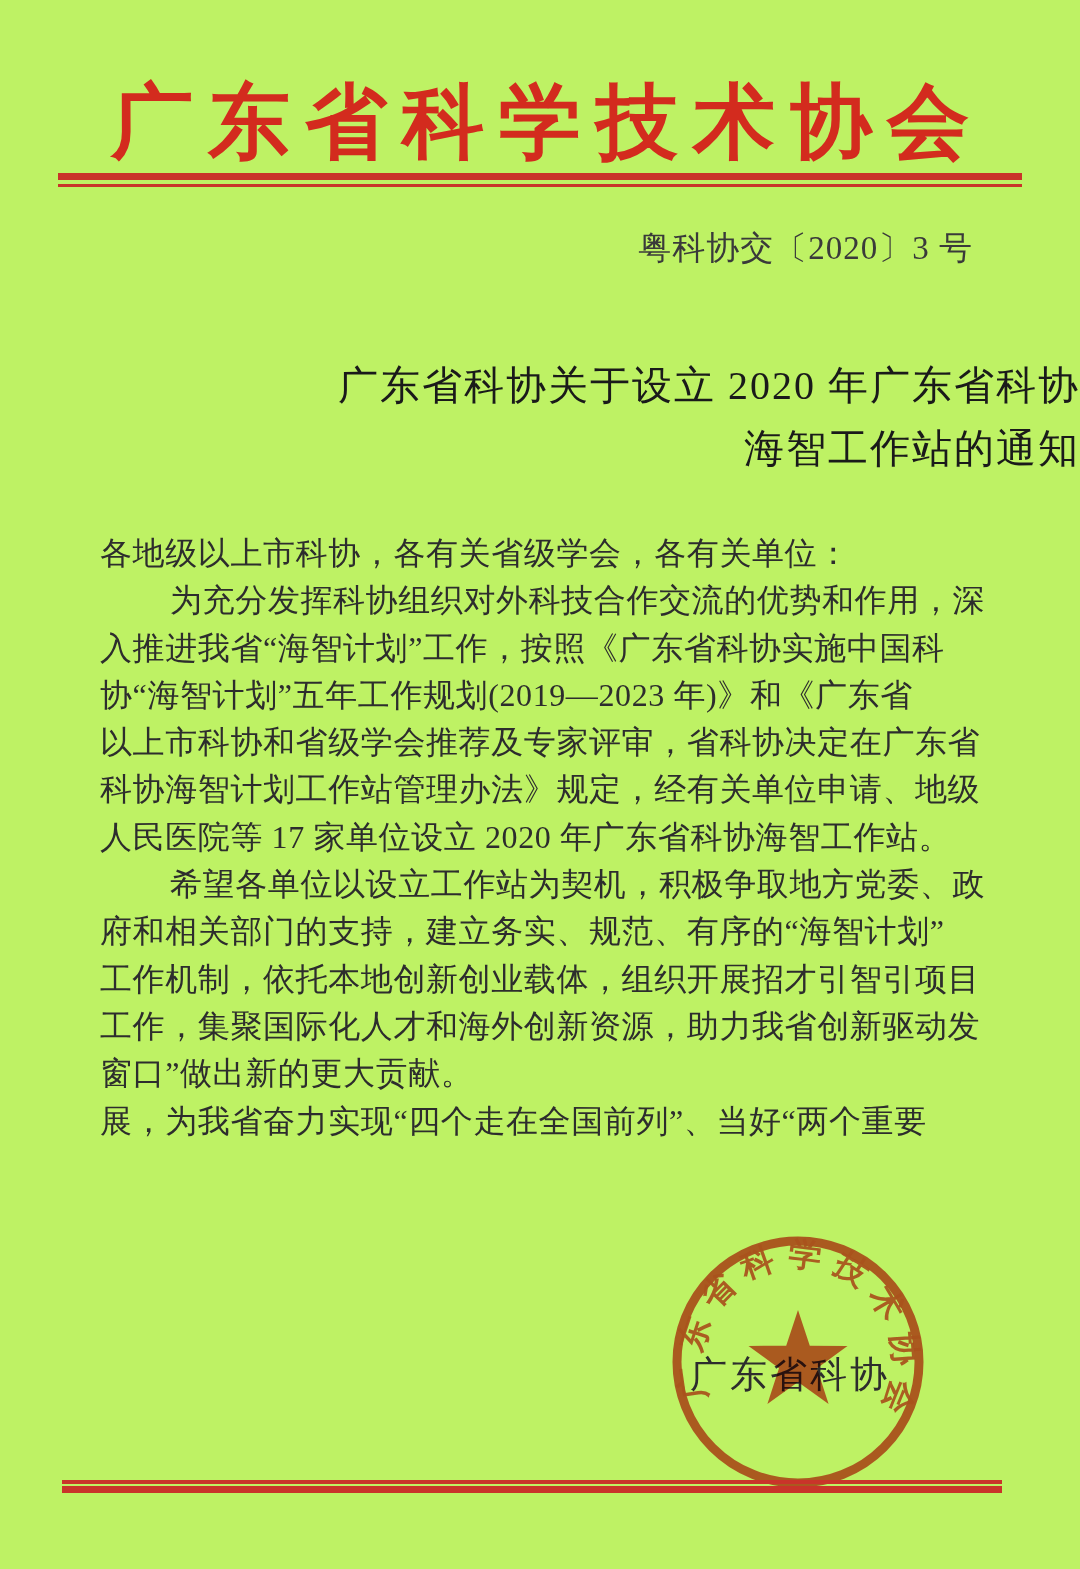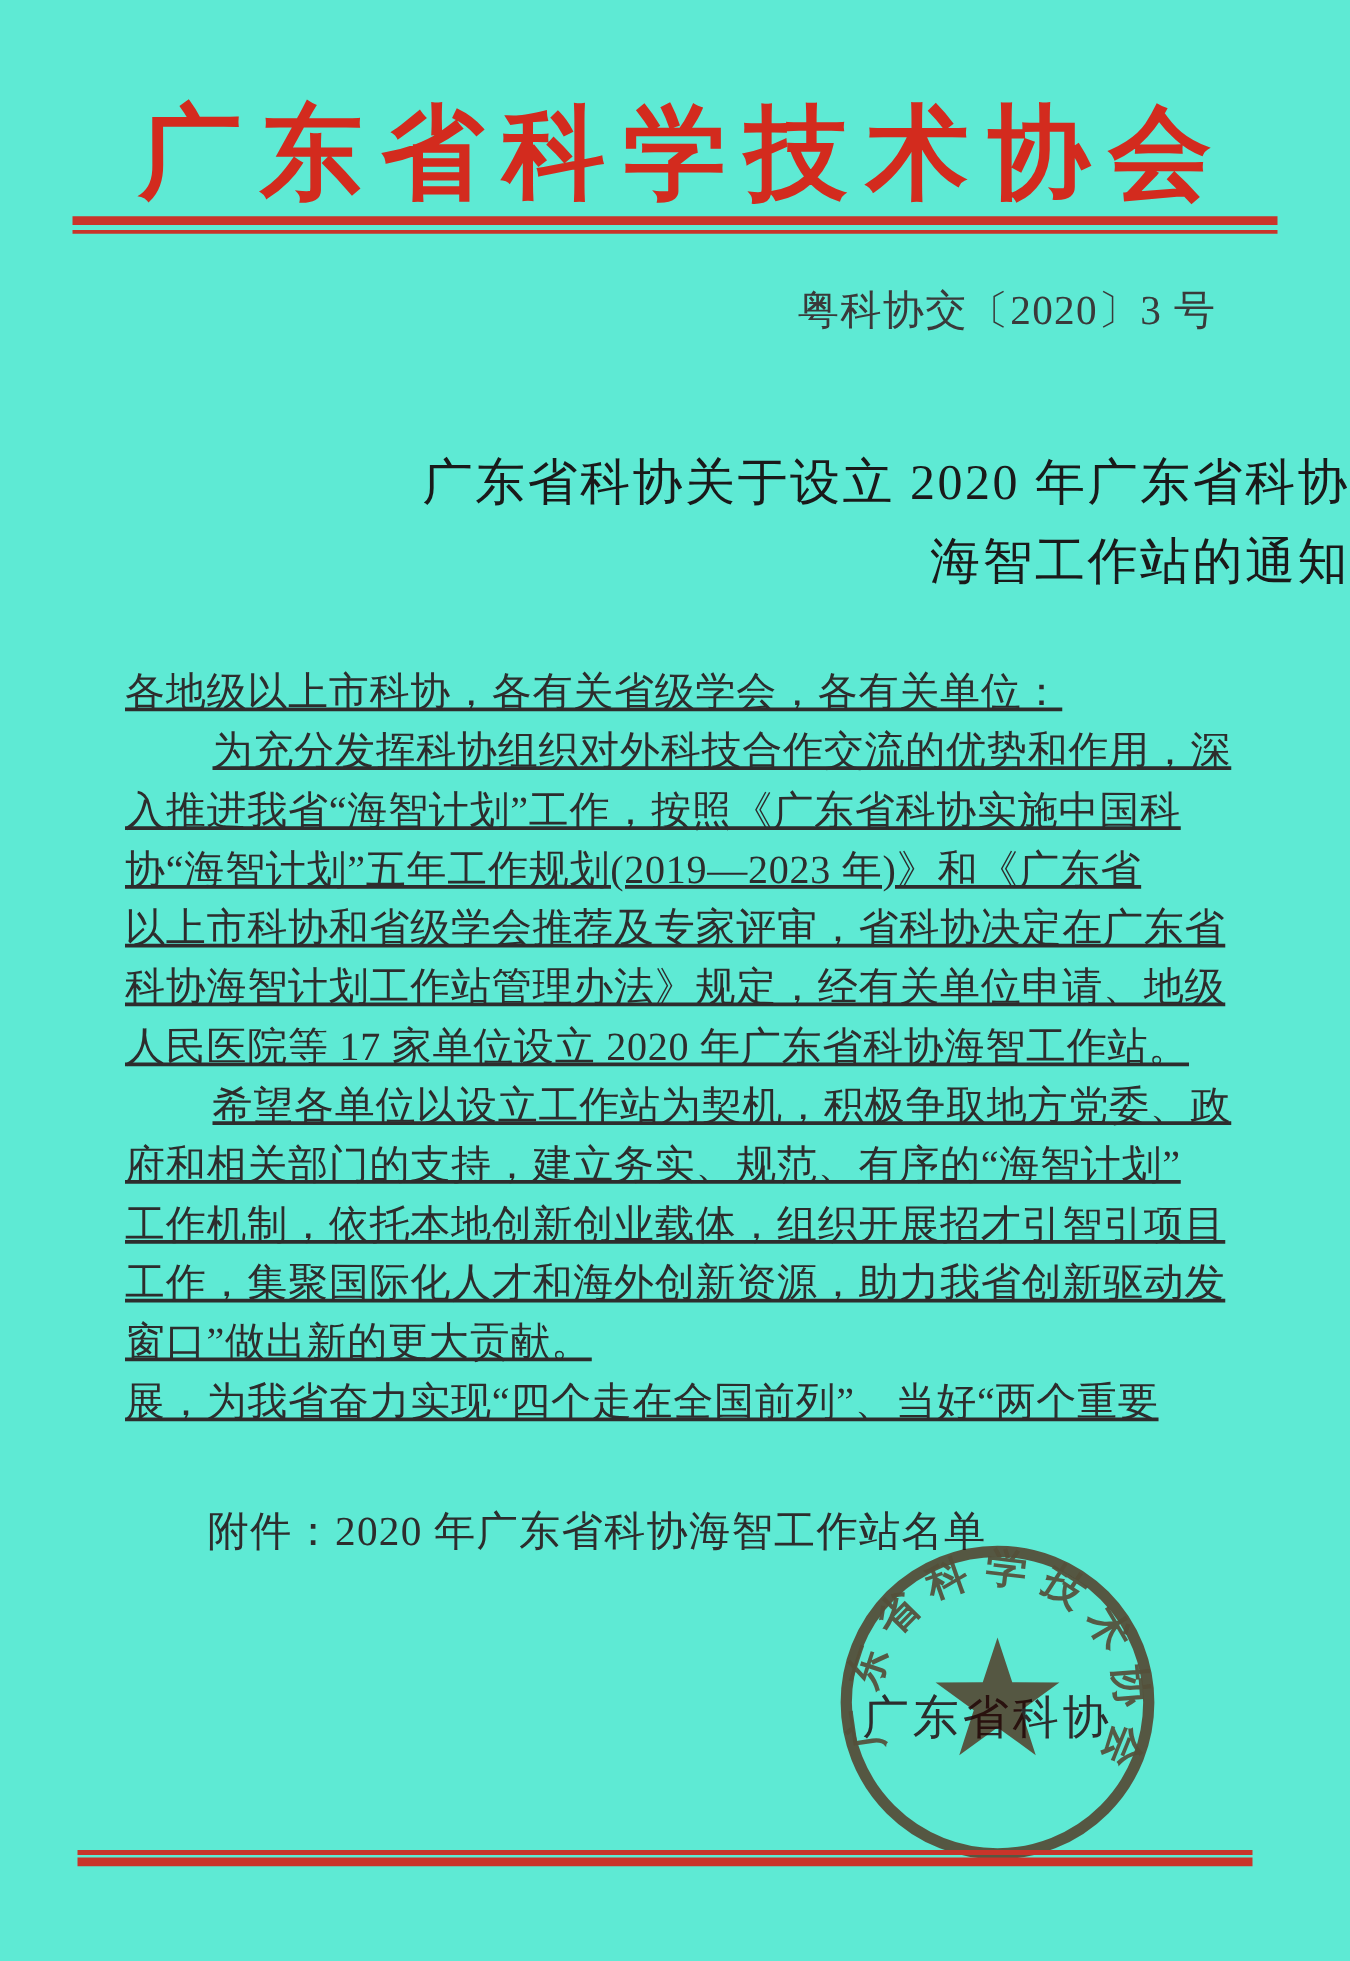--- a/index.html
+++ b/index.html
@@ -5,21 +5,21 @@
   html, body { margin: 0; padding: 0; }
   body {
     font-family: "Liberation Serif", "DejaVu Serif", serif;
     background: #e8e8e8;
   }
   .page {
     position: relative;
     width: 1080px;
     height: 1569px;
     margin: 0 auto;
-    background: #5eead4;
+    background: #bef264;
     overflow: hidden;
   }
   
   .org-header {
     position: absolute;
     top: 68px; left: 0; right: 0;
     text-align: center;
     font-size: 82px;
     font-weight: bold;
     color: #d32b1e;
@@ -54,21 +54,20 @@
   }
 
   
   .doc-body {
     position: absolute;
     top: 530px; left: 100px; width: 900px;
     font-size: 32px;
     color: #2d2d2d;
     line-height: 47.3px;
     letter-spacing: 0.6px;
-    text-decoration: underline;
   }
   .doc-body .line { white-space: nowrap; }
   .doc-body .indent { text-indent: 70px; }
 
   .attachment {
     position: absolute;
     top: 1203px; left: 100px;
     font-size: 33px;
     color: #2d2d2d;
     text-indent: 66px;
@@ -130,21 +129,20 @@
     <div class="line">科协海智计划工作站管理办法》规定，经有关单位申请、地级</div>
     <div class="line">人民医院等 17 家单位设立 2020 年广东省科协海智工作站。</div>
     <div class="line indent">希望各单位以设立工作站为契机，积极争取地方党委、政</div>
     <div class="line">府和相关部门的支持，建立务实、规范、有序的“海智计划”</div>
     <div class="line">工作机制，依托本地创新创业载体，组织开展招才引智引项目</div>
     <div class="line">工作，集聚国际化人才和海外创新资源，助力我省创新驱动发</div>
     <div class="line">窗口”做出新的更大贡献。</div>
     <div class="line">展，为我省奋力实现“四个走在全国前列”、当好“两个重要</div>
   </div>
 
-  <div class="attachment">附件：2020 年广东省科协海智工作站名单</div>
 
   <div class="sign-block">
     <div class="signer">广东省科协</div>
   </div>
 
   <svg class="seal" viewBox="0 0 260 260" xmlns="http://www.w3.org/2000/svg">
     <defs>
       <path id="sealArc" d="M 43,170.6 A 96,96 0 1 1 217,170.6" fill="none"></path>
     </defs>
     <circle cx="130" cy="130" r="121" fill="none" stroke="#e14836" stroke-width="9" opacity="0.95"></circle>

